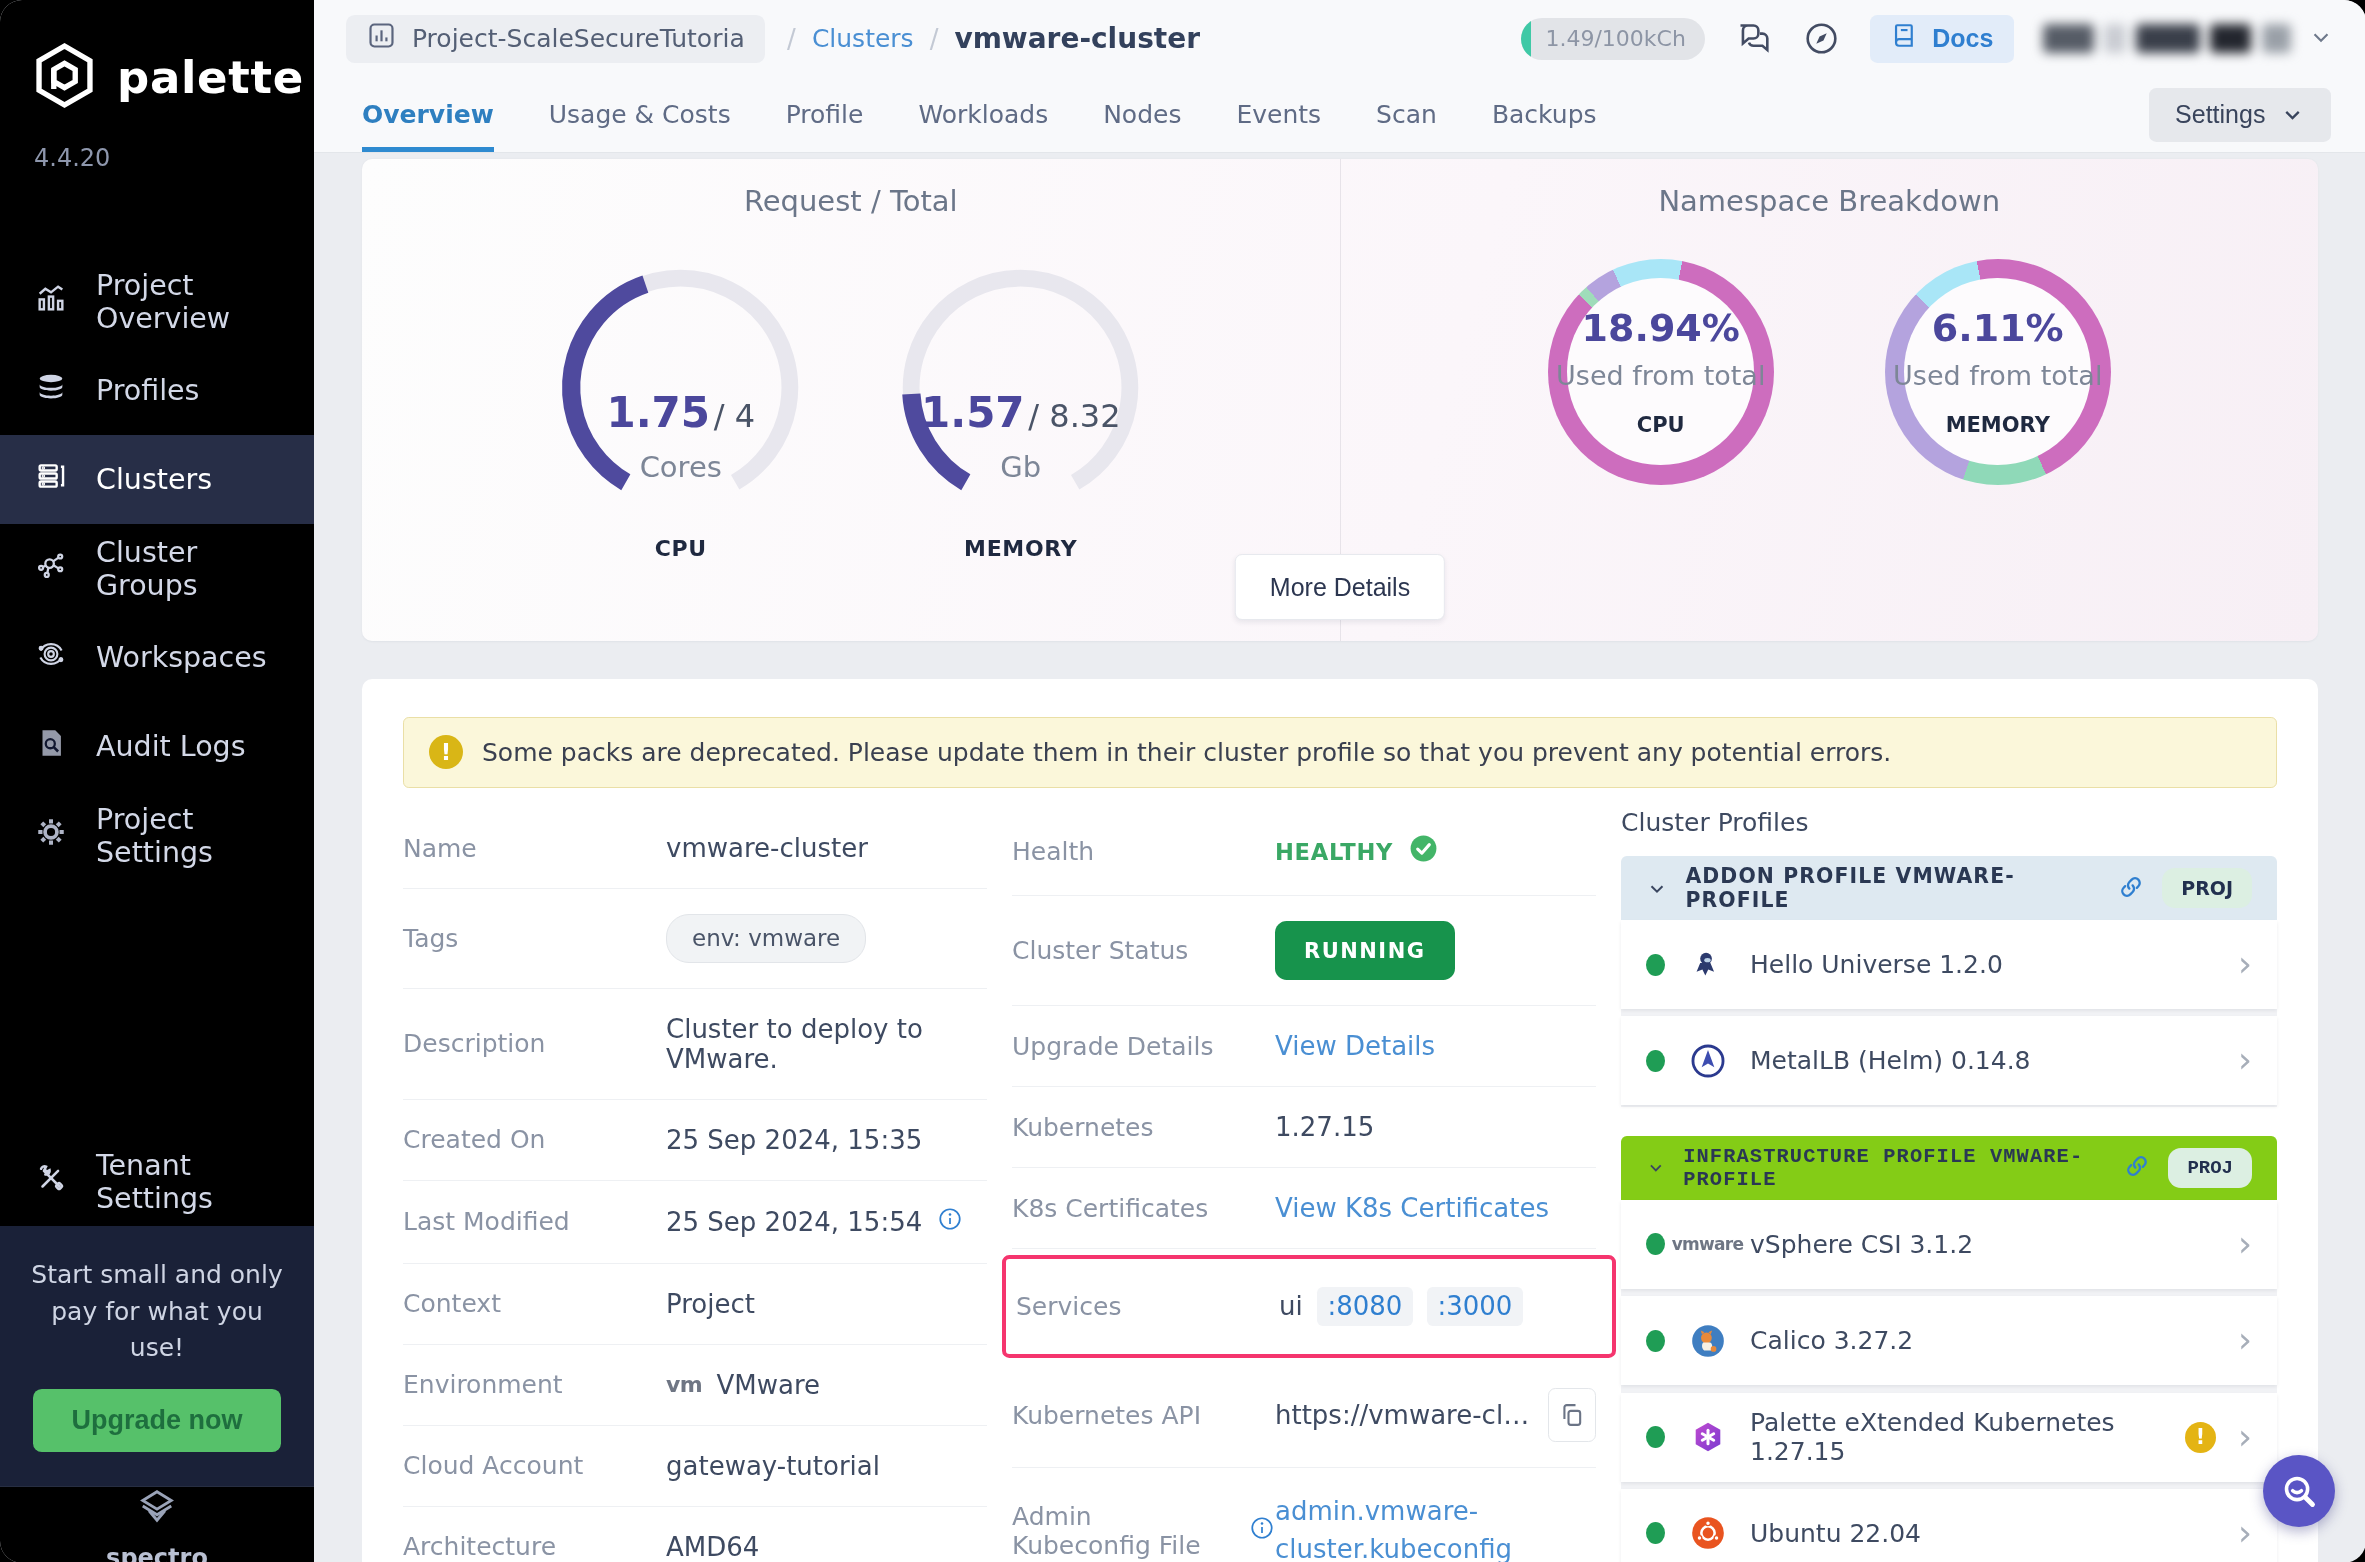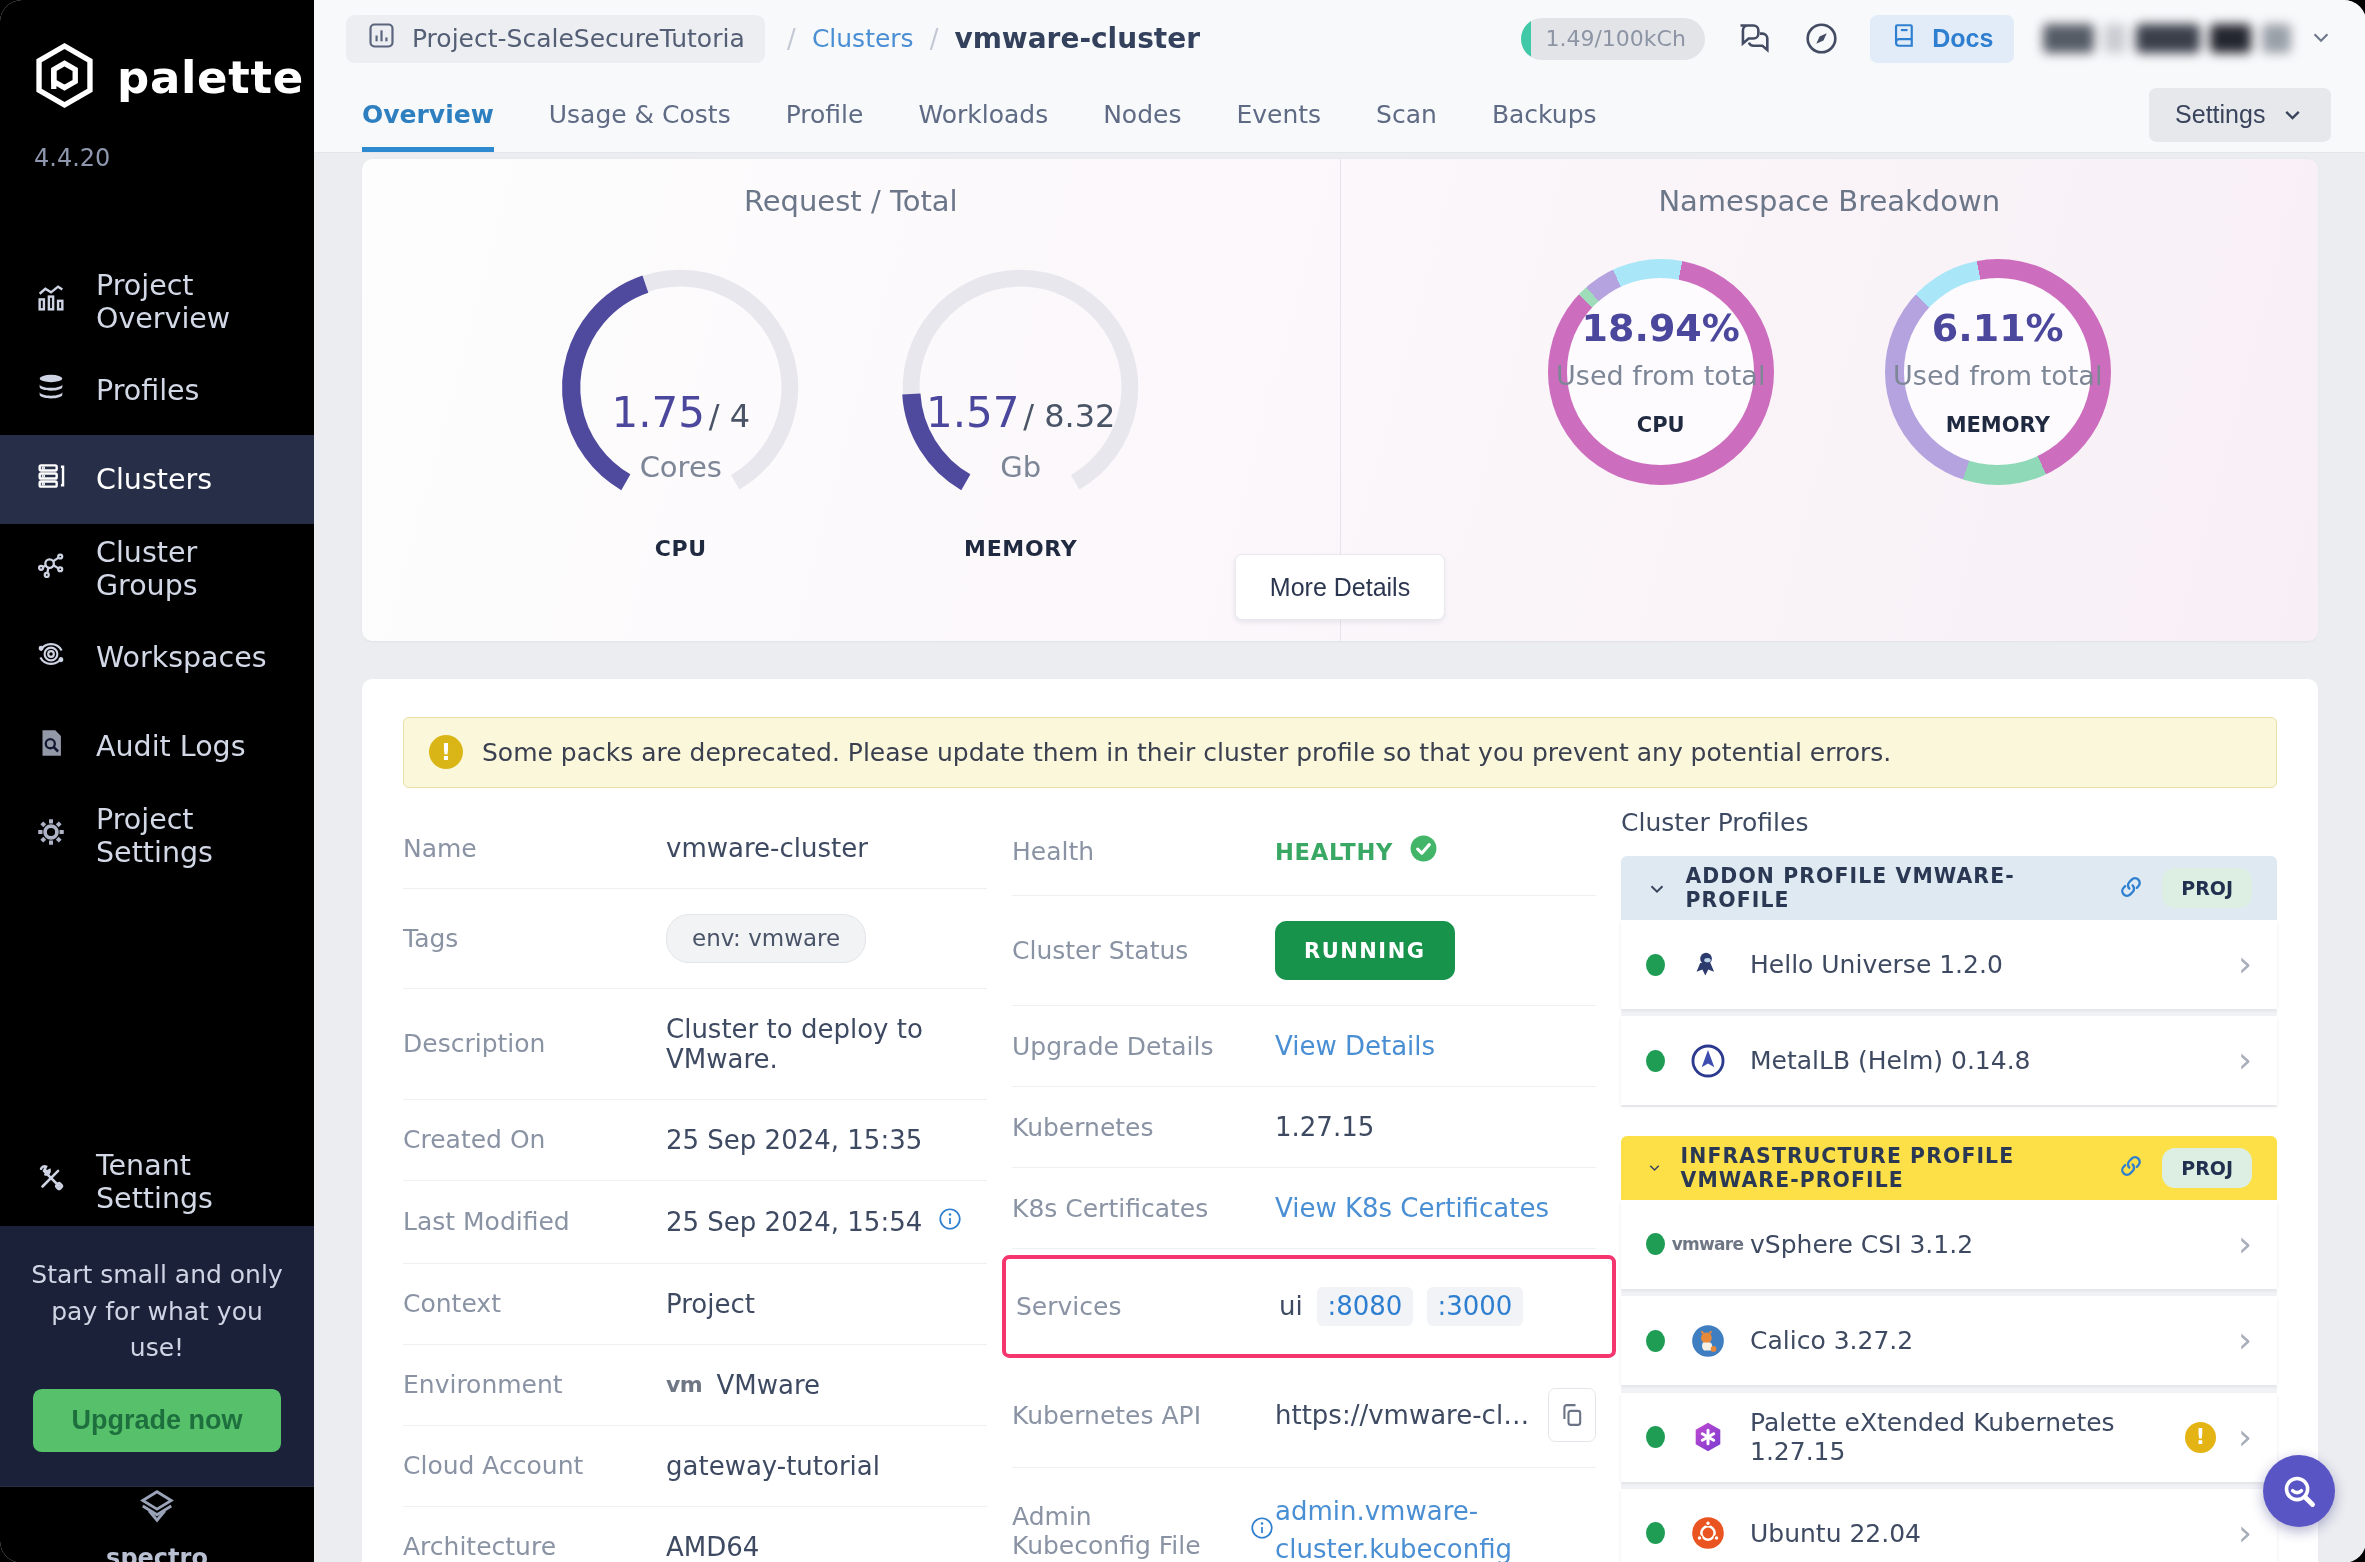--- a/index.html
+++ b/index.html
@@ -60,21 +60,21 @@
                 background:linear-gradient(105deg,#fdfdfd 0%,#fbf6fa 55%,#f7eff5 100%);
                 box-shadow:0 0.7px 2.2px rgba(20,30,60,.05); }
   .stats-half { flex:1; position:relative; padding-top:25px; }
   .stats-half + .stats-half { border-left:1.5px solid #e7e3e9; }
   .stats-title { text-align:center; font-size:29px; color:#6b7689; }
   .fig-row { display:flex; justify-content:center; gap:63px; margin-top:31px; }
   .fig-row.donuts { gap:111px; margin-top:41px; }
   .gauge-wrap { width:277px; text-align:center; position:relative; }
   .gauge-wrap svg { display:block; }
   .gauge-text { position:absolute; left:0; top:139px; width:100%; text-align:center; }
-  .gauge-text .big { font-size:42px; font-weight:400; color:#4b479c;margin-top:8px; }
+  .gauge-text .big { font-size:42px; font-weight:700; color:#4b479c;margin-top:8px; }
   .gauge-text .small { font-size:32px; color:#4a5467; }
   .gauge-text .unit { font-size:29px; color:#7d8697; margin-top:13px; }
   .gauge-label { margin-top:10.2px; font-size:22px; font-weight:700; letter-spacing:0.7px; color:#1f2940; }
   .donut-wrap { width:226px; text-align:center; }
   .donut { position:relative; width:226px; height:226px; border-radius:50%; }
   .donut::before { content:""; position:absolute; inset:19.7px; background:#fdfbfd; border-radius:50%; }
   .donut-inner { position:absolute; inset:0; z-index:2; display:flex; flex-direction:column; align-items:center; justify-content:center; gap:10.2px; }
   .donut-inner .pct { font-size:38px; font-weight:700; color:#4b479c; }
   .donut-inner .cap { font-size:27px; color:#7d8697; }
   .donut-inner .lab { font-size:21px; font-weight:700; color:#1f2940; margin-top:11.7px; }
@@ -105,21 +105,21 @@
   .api-url { max-width:321px; overflow:hidden; text-overflow:ellipsis; white-space:nowrap; }
   .copy-btn { flex:none; width:48px; height:54px; border:0.7px solid #e3e6ea; border-radius:7.3px; background:#fff;
               display:flex; align-items:center; justify-content:center; cursor:pointer; }
   .kcfg { width:241px; line-height:1.45; word-break:break-word; }
 
   
   .prof-title { font-size:25px; color:#3e4a61; margin-bottom:19px; }
   .pgroup { margin-bottom:29px; }
   .pg-head { display:flex; align-items:center; gap:17.5px; height:64px; padding:0 25px; border-radius:5.8px 5.8px 0 0; }
   .pg-head.addon { background:#dee9f1; }
-  .pg-head.infra { background:#fde047; }
+  .pg-head.infra { background:#84cc16;font-family:Liberation Mono, monospace; }
   .pg-name { font-size:20.4px; font-weight:700; letter-spacing:1.1px; color:#2a3853; }
   .proj-badge { background:#dcefe2; color:#22304f; font-size:19px; font-weight:700; border-radius:13px; padding:8.8px 19px; }
   .pg-items { display:flex; flex-direction:column; gap:7.3px; background:#f1f2f5; padding-bottom:1.5px; }
   .pg-item { background:#fff; height:89px; display:flex; align-items:center; gap:22px; padding:0 25px;
              box-shadow:0 1.5px 3.6px rgba(16,24,40,.08); cursor:pointer; }
   .gdot { flex:none; width:19px; height:22px; border-radius:50%; background:#1f9d55; }
   .pg-item .pname { font-size:25px; color:#3e4a61; }
   .chev-r { margin-left:auto; color:#a7aeb9; font-size:35px; line-height:1; }
   .warn-chip { flex:none; width:31px; height:31px; border-radius:50%; background:#e4b414; color:#fff; font-weight:700;
                font-size:20.4px; display:flex; align-items:center; justify-content:center; }

